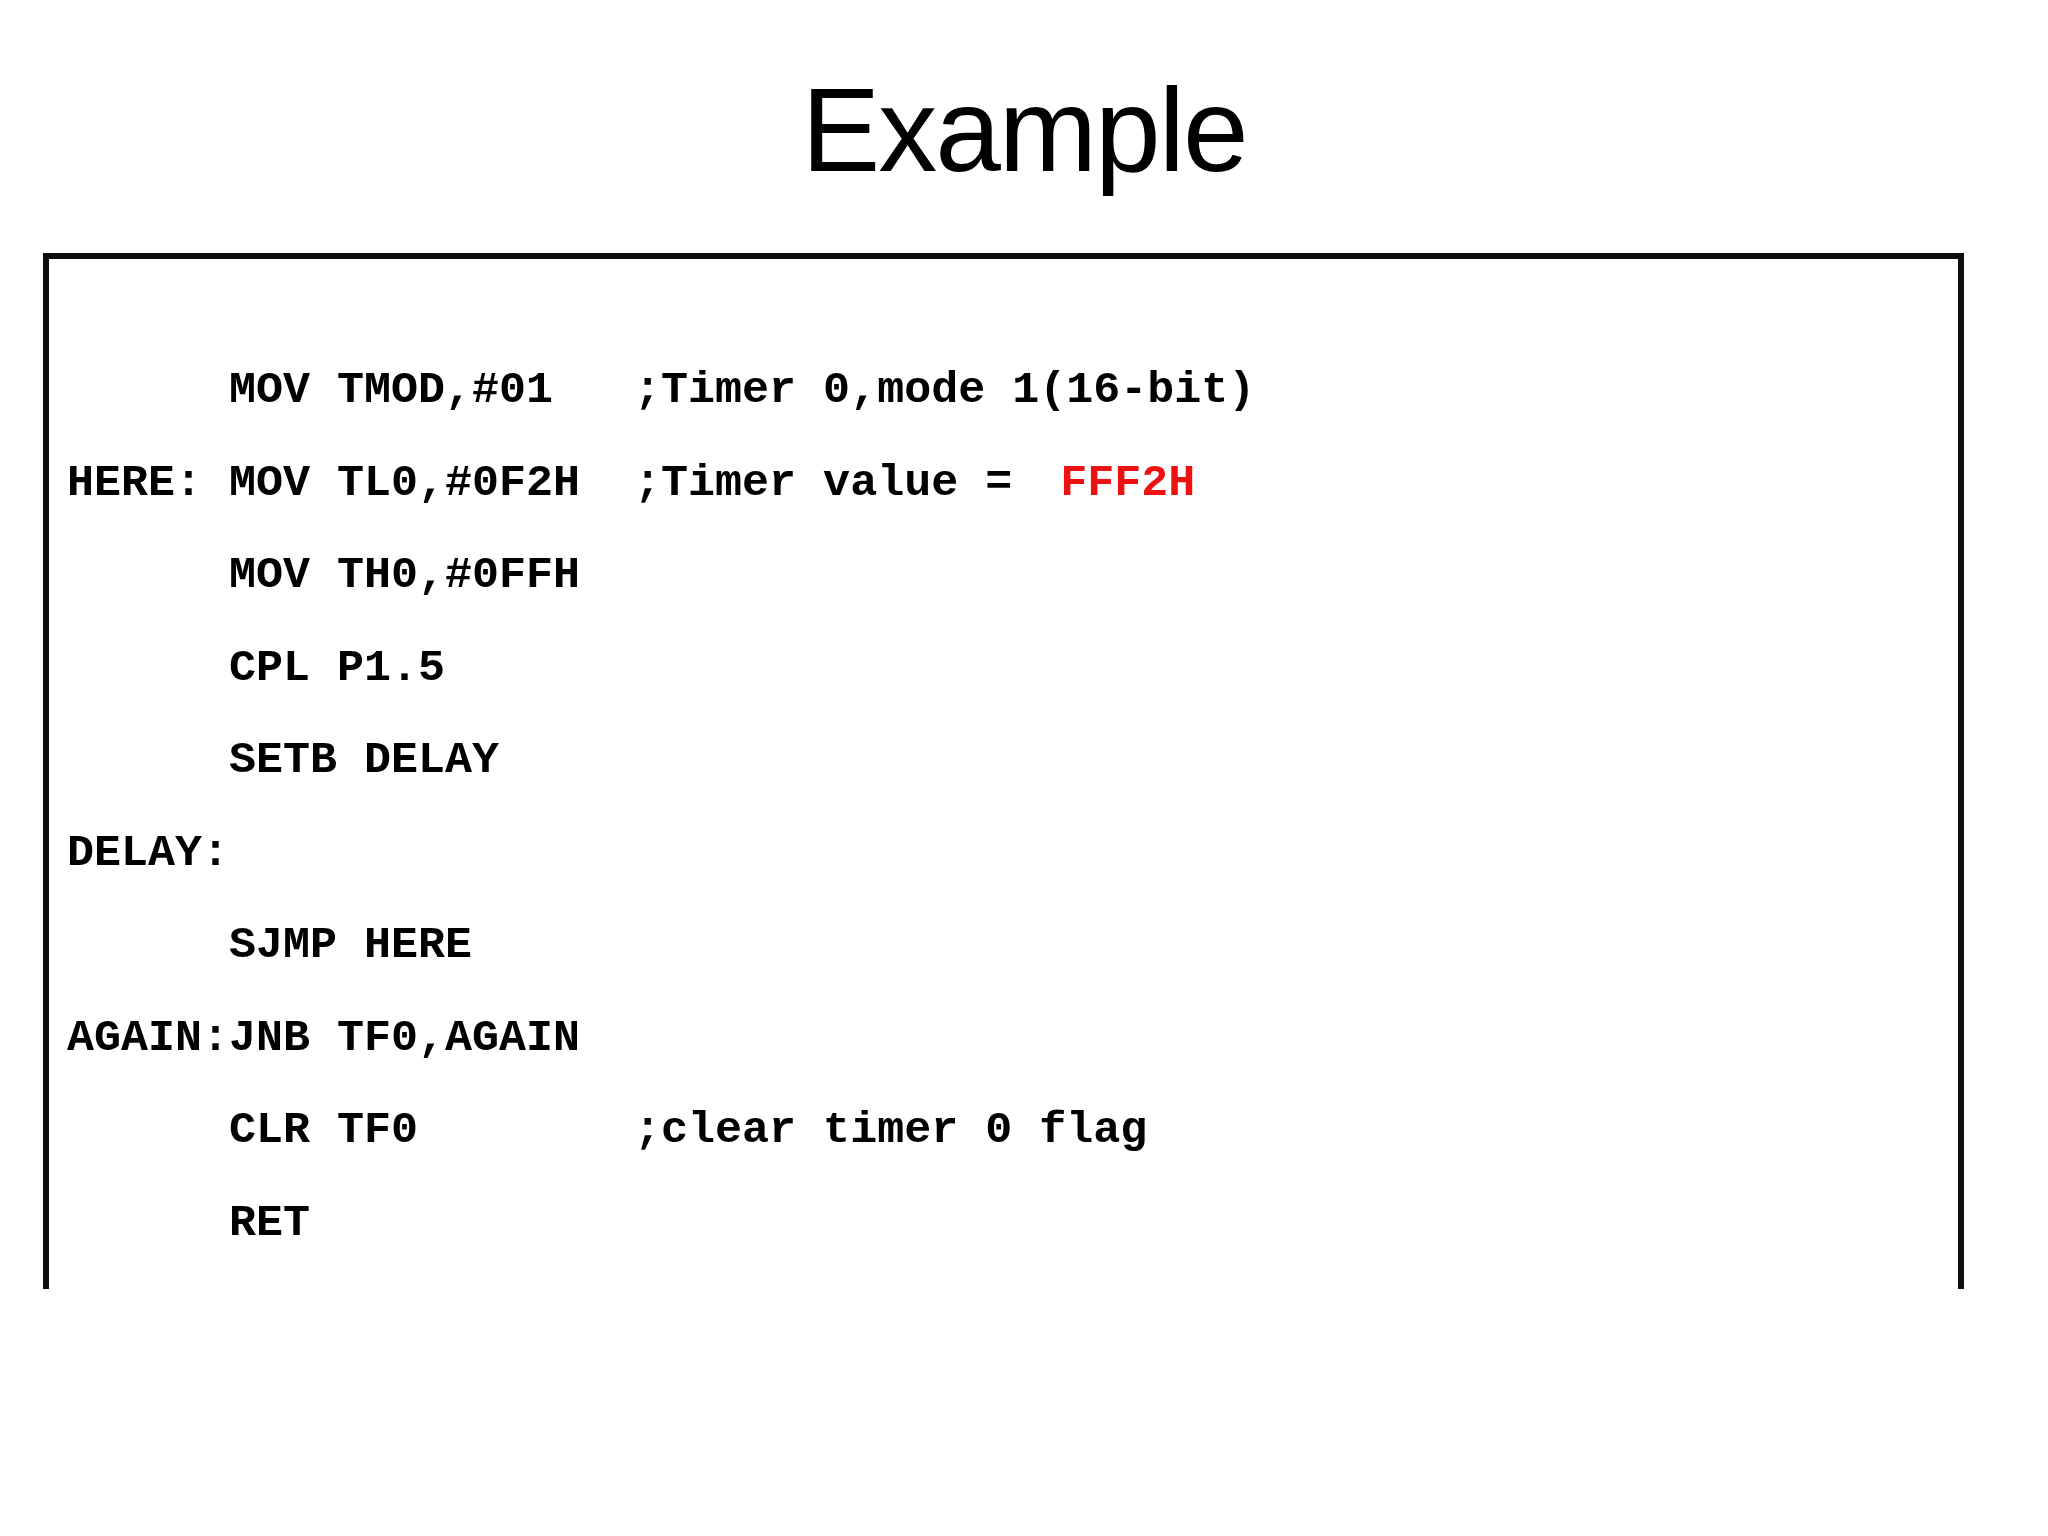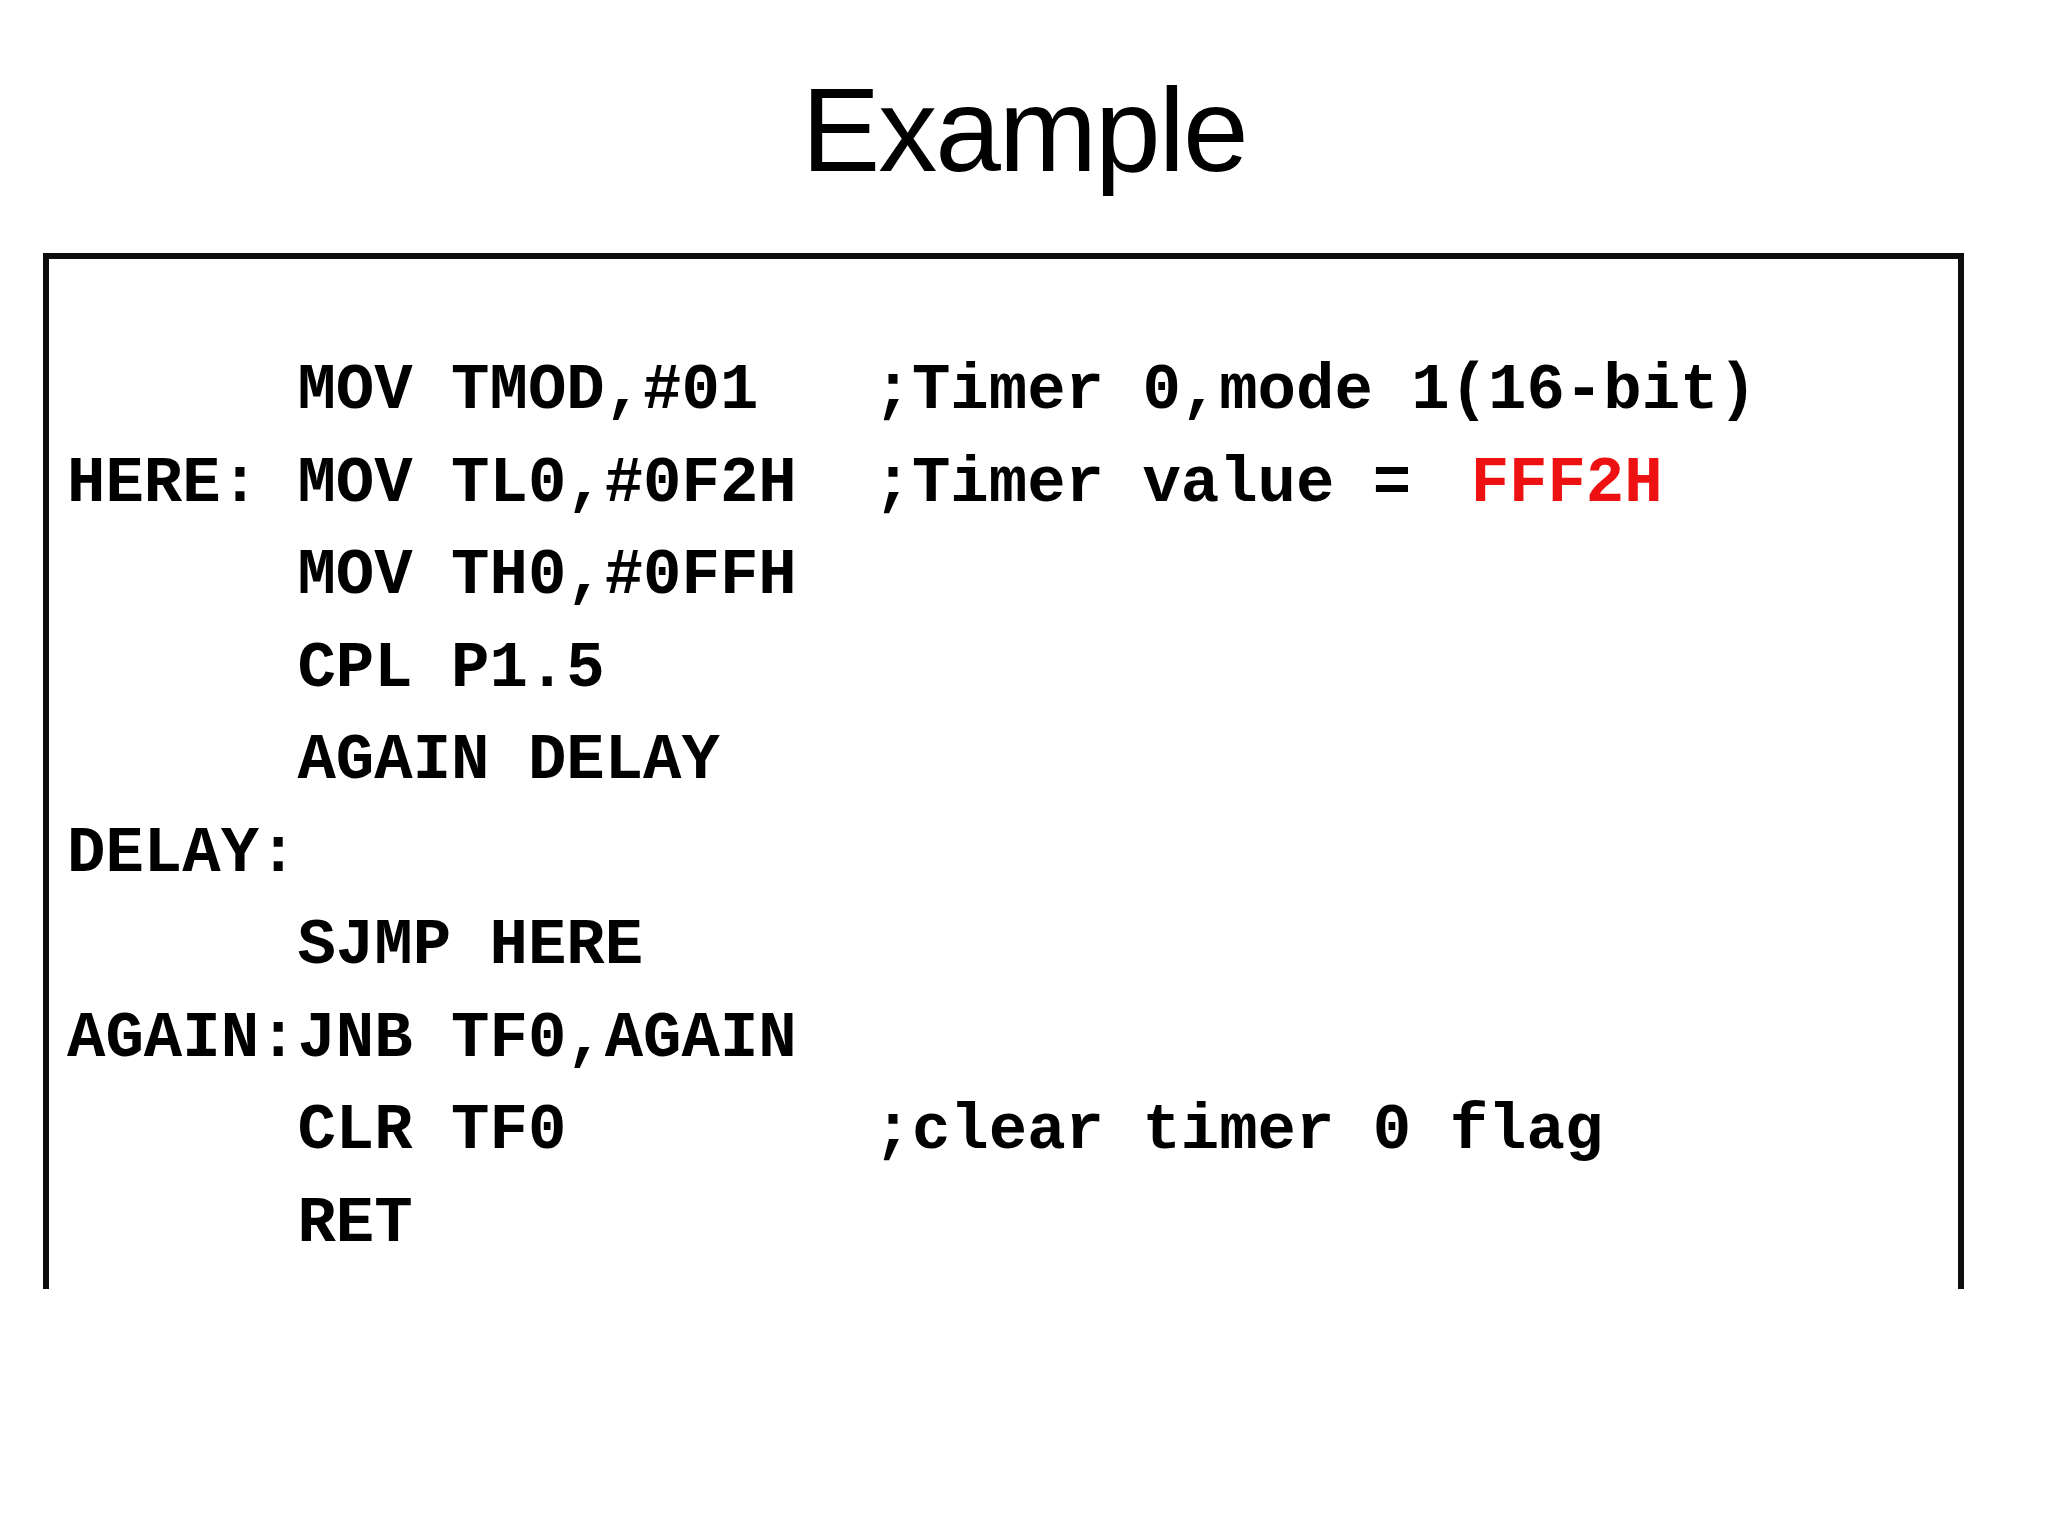--- a/index.html
+++ b/index.html
@@ -40,21 +40,21 @@
     background: #ffffff;
   }
   .code-lines {
     padding-top: 86px;
     padding-left: 18px;
     padding-right: 8px;
   }
   .code-line {
     font-family: "Liberation Mono", "DejaVu Sans Mono", monospace;
     font-weight: 700;
-    font-size: 64px;
+    font-size: 45px;
     line-height: 92.5px;
     color: #000000;
     white-space: pre;
   }
   .code-line .hl {
     color: #ee1111;
     margin-left: 21px;
   }
 </style>
 </head>
@@ -62,21 +62,21 @@
 
 <div class="slide">
   <div class="slide-title">Example</div>
 
   <div class="code-box">
     <div class="code-lines">
         <div class="code-line"><span>      MOV TMOD,#01   ;Timer 0,mode 1(16-bit)</span></div>
         <div class="code-line"><span>HERE: MOV TL0,#0F2H  ;Timer value = </span><span class="hl" style="color: rgb(238, 17, 17);">FFF2H</span></div>
         <div class="code-line"><span>      MOV TH0,#0FFH</span></div>
         <div class="code-line"><span>      CPL P1.5</span></div>
-        <div class="code-line"><span>      AGAIN DELAY</span></div>
+        <div class="code-line"><span>      SETB DELAY</span></div>
         <div class="code-line"><span>DELAY:</span></div>
         <div class="code-line"><span>      SJMP HERE</span></div>
         <div class="code-line"><span>AGAIN:JNB TF0,AGAIN</span></div>
         <div class="code-line"><span>      CLR TF0        ;clear timer 0 flag</span></div>
         <div class="code-line"><span>      RET</span></div>
       </div>
   </div>
 </div>
 
 </body></html>

